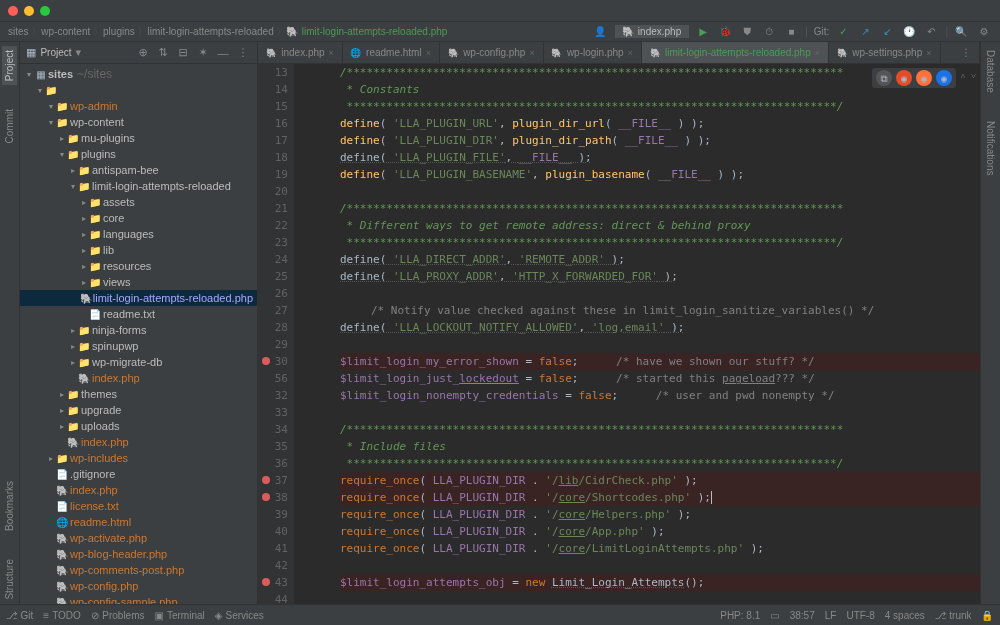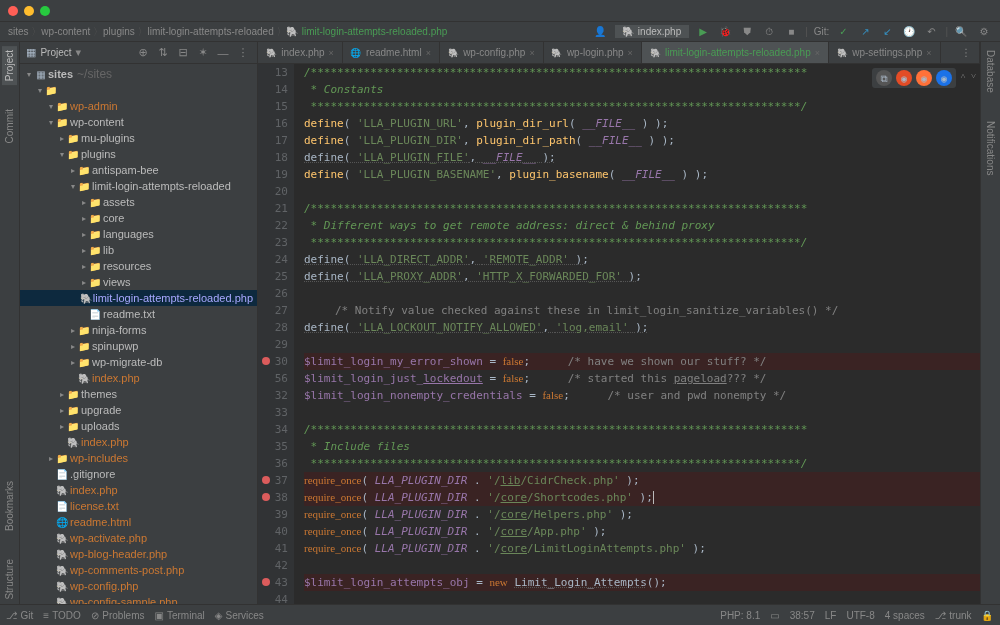--- a/index.html
+++ b/index.html
@@ -33,34 +33,34 @@
 .tree-row .name.dir-y { color: #cc7832; }
 .tree-row .name.php { color: #a8a8ff; }
 .tree-row .hint { color: #666; margin-left: 4px; font-size: 12px; }
 .editor-wrap { flex: 1; display: flex; flex-direction: column; background: #2b2b2b; }
 .tabs { height: 22px; background: #3c3f41; display: flex; border-bottom: 1px solid #323232; }
 .tab { display: flex; align-items: center; padding: 0 8px; gap: 4px; font-size: 10px; color: #888; border-right: 1px solid #323232; cursor: pointer; }
 .tab .ti { font-size: 9px; }
 .tab .x { color: #666; font-size: 9px; }
 .tab.active { background: #4e5254; color: #bbb; }
 .tab.hl { color: #499c54; }
-.editor { flex: 1; display: flex; overflow: hidden; position: relative; font-family: Menlo, Consolas, monospace; font-size: 11px; line-height: 17px; }
+.editor { flex: 1; display: flex; overflow: hidden; position: relative; font-family: Menlo, Consolas, monospace; font-size: 11px; line-height: 17px; gap: 36px; }
 .gutter { width: 36px; background: #313335; text-align: right; padding-right: 6px; color: #606366; }
 .gutter .ln { height: 17px; position: relative; }
 .gutter .bp::before { content: ""; position: absolute; left: 4px; top: 4px; width: 8px; height: 8px; border-radius: 50%; background: #db5c5c; }
 .code { flex: 1; padding-left: 10px; overflow: hidden; }
 .code .line { height: 17px; white-space: pre; }
 .code .line.bp-line { background: #3a2323; }
 .c-cmt { color: #808080; margin-left: 31px; }
 .c-grn { color: #629755; font-style: italic; }
-.c-kw { color: #cc7832; font-family: Liberation Serif, serif; }
+.c-kw { color: #cc7832; }
 .c-str { color: #6a8759; }
 .c-fn { color: #ffc66d; }
 .c-var { color: #9876aa; }
-.c-const { color: #9876aa; font-style: italic; }
+.c-const { color: #9876aa; }
 .c-def { color: #a9b7c6; text-decoration: underline dotted #555; }
 .c-ul { text-decoration: underline; text-align: center; }
 .float-icons { position: absolute; top: 4px; right: 24px; display: flex; gap: 4px; background: #3c3f41; padding: 2px 4px; border-radius: 3px; }
 .fi { width: 16px; height: 16px; border-radius: 50%; display: flex; align-items: center; justify-content: center; font-size: 10px; }
 .insp { position: absolute; top: 4px; right: 4px; font-size: 9px; color: #888; display: flex; gap: 6px; align-items: center; }
 .insp .warn { color: #a9a93e; }
 .insp .ok { color: #499c54; }
 .right-gutter { width: 20px; background: #3c3f41; border-left: 1px solid #323232; display: flex; flex-direction: column; align-items: center; padding-top: 4px; gap: 20px; }
 .bottom-bar { height: 21px; background: #3c3f41; border-top: 1px solid #323232; display: flex; align-items: center; padding: 0 6px; gap: 10px; color: #888; font-size: 10px; }
 .bottom-bar .sp { flex: 1; }

